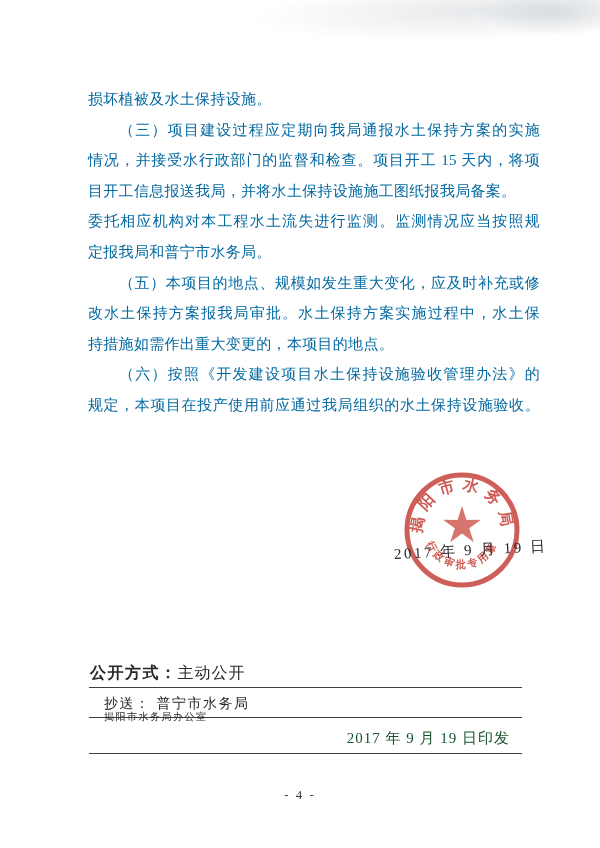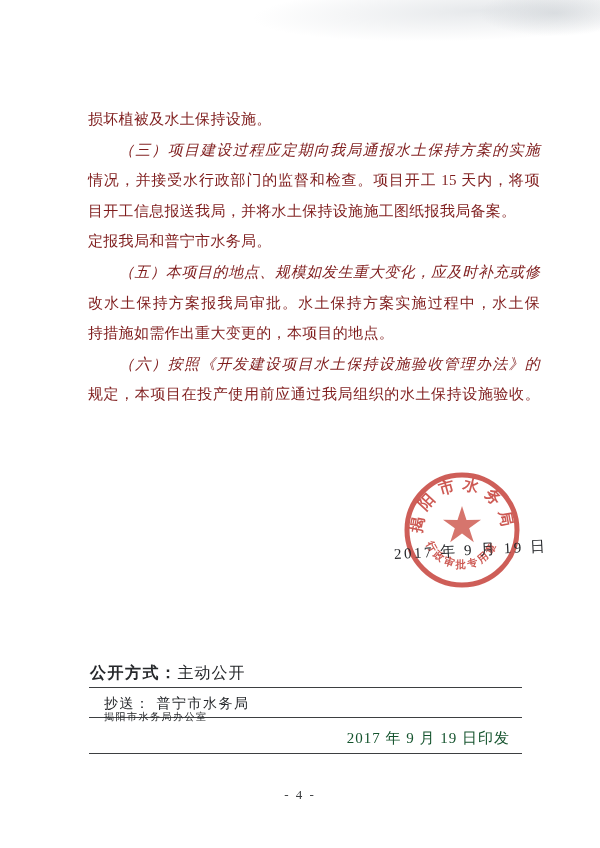--- a/index.html
+++ b/index.html
@@ -16,25 +16,25 @@
   }
   .scan-smudge2 {
     position:absolute; left:480px; top:-10px; width:150px; height:46px;
     background:radial-gradient(ellipse at center, rgba(160,168,176,0.28), rgba(255,255,255,0) 72%);
     pointer-events:none;
   }
   
   .body-text {
     position:absolute; left:88px; top:84px; width:452px;
     font-size:15px; line-height:30.6px; letter-spacing:0.3px;
-    color:#7f1d1d; text-justify:inter-character;margin-top:20px;
+    color:#0369a1; text-justify:inter-character;
   }
   .body-text .line { height:30.6px; overflow:visible; white-space:nowrap; }
   .body-text .line.j { white-space:normal; text-align:justify; text-align-last:justify; }
-  .body-text .line.ind { text-indent:31px;font-style:italic; }
+  .body-text .line.ind { text-indent:31px; }
   
   .seal { position:absolute; left:387px; top:455px; width:150px; height:150px; opacity:0.93; }
   .seal svg { display:block; }
   .seal-arc-text { font-family:"Liberation Serif","DejaVu Serif",serif; font-weight:bold; }
   
   .date-overlay {
     position:absolute; left:394px; top:545px; white-space:nowrap;
     font-size:15px; letter-spacing:2.5px; color:#26282b;
     transform:rotate(-3deg); transform-origin:left center;
   }
@@ -62,20 +62,21 @@
 <div class="page">
 
   <div class="scan-smudge"></div>
   <div class="scan-smudge2"></div>
 
   <div class="body-text">
       <div class="line">损坏植被及水土保持设施。</div>
       <div class="line j ind">（三）项目建设过程应定期向我局通报水土保持方案的实施</div>
       <div class="line j">情况，并接受水行政部门的监督和检查。项目开工 15 天内，将项</div>
       <div class="line">目开工信息报送我局，并将水土保持设施施工图纸报我局备案。</div>
+      <div class="line j">委托相应机构对本工程水土流失进行监测。监测情况应当按照规</div>
       <div class="line">定报我局和普宁市水务局。</div>
       <div class="line j ind">（五）本项目的地点、规模如发生重大变化，应及时补充或修</div>
       <div class="line j">改水土保持方案报我局审批。水土保持方案实施过程中，水土保</div>
       <div class="line">持措施如需作出重大变更的，本项目的地点。</div>
       <div class="line j ind">（六）按照《开发建设项目水土保持设施验收管理办法》的</div>
       <div class="line j">规定，本项目在投产使用前应通过我局组织的水土保持设施验收。</div>
     </div>
 
   <div class="seal">
     <svg width="150" height="150" viewBox="0 0 150 150">

